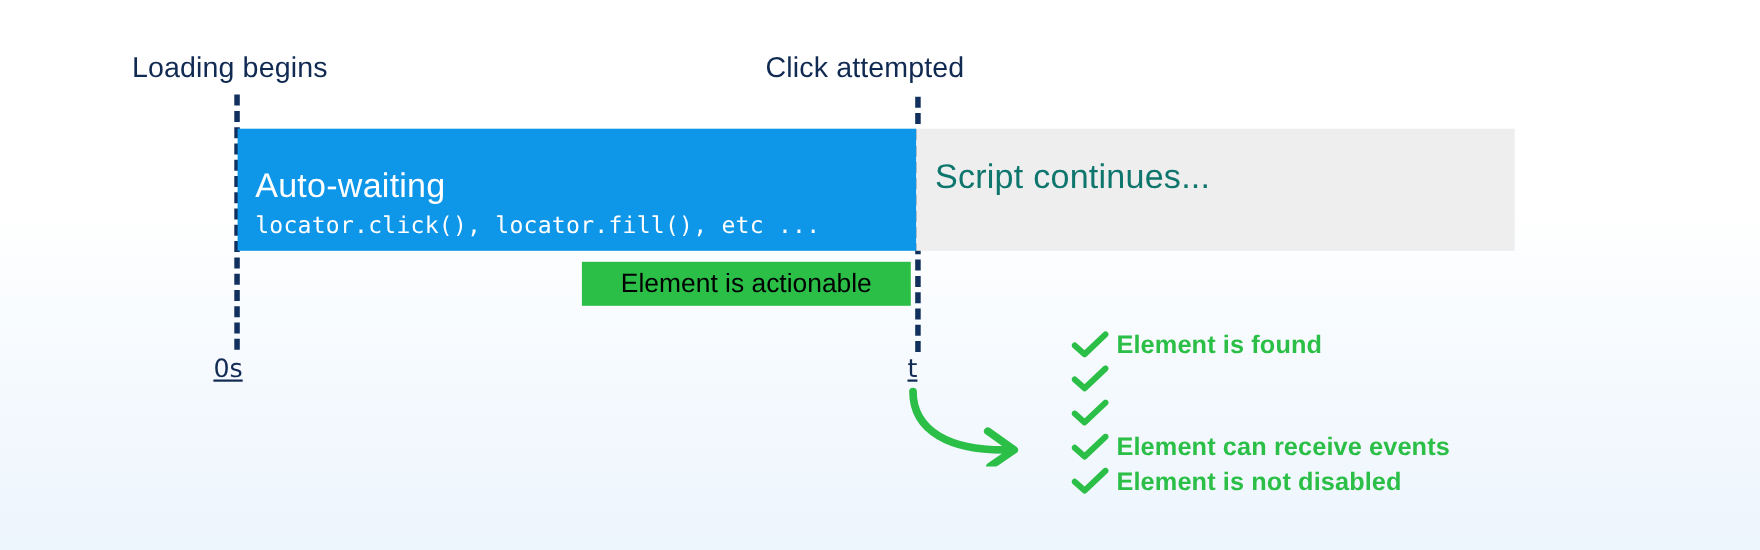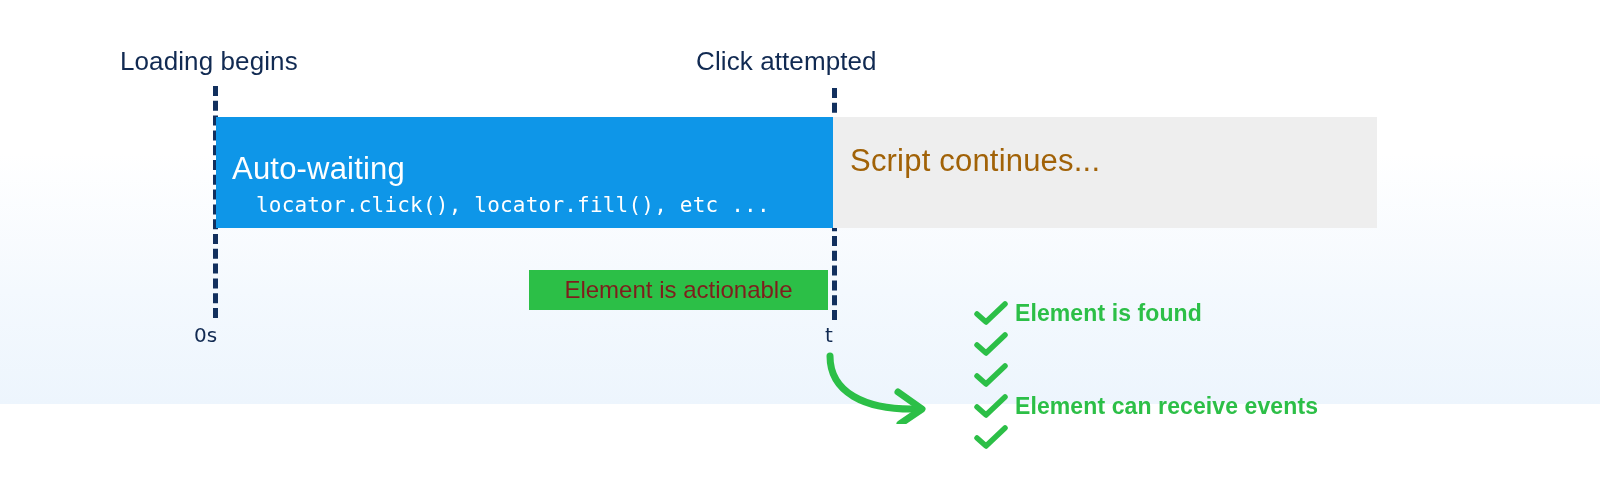--- a/index.html
+++ b/index.html
@@ -8,21 +8,21 @@
   }
   body {
     width: 1600px;
     height: 500px;
     overflow: hidden;
     font-family: "Liberation Sans", sans-serif;
   }
   #stage {
     position: relative;
     width: 1600px;
-    height: 404px;
+    height: 500px;
     background: linear-gradient(to bottom, #ffffff 0%, #ffffff 38%, #f4f9fe 72%, #edf5fd 100%);
   }
 
   
   .marker-label {
     position: absolute;
     font-size: 26px;
     font-weight: 400;
     color: #112a52;
     white-space: nowrap;
@@ -60,60 +60,59 @@
     font-weight: 400;
     letter-spacing: 0.2px;
   }
   #bar-autowaiting .bar-code {
     font-family: "DejaVu Sans Mono", "Liberation Mono", monospace;
     font-size: 21px;
     color: #ffffff;
     line-height: 28px;
     margin-top: 4px;
     letter-spacing: 0.2px;
-    margin-left: 24px;
   }
   #bar-script {
     left: 833px;
     top: 117px;
     width: 544px;
     height: 111px;
     background: #eeeeee;
     padding: 26px 0 0 17px;
   }
   #bar-script .bar-title {
     font-size: 31px;
-    color: #a16207;
+    color: #0f766e;
     line-height: 36px;
     font-weight: 400;
     letter-spacing: 0.2px;
   }
 
   
   #chip-actionable {
     position: absolute;
     left: 529px;
     top: 238px;
     width: 299px;
     height: 40px;
     background: #2cbf47;
-    color: #7f1d1d;
+    color: #000000;
     font-size: 24px;
     line-height: 40px;
     text-align: center;
     white-space: nowrap;
-    margin-top: 32px;
   }
 
   
   .tick-label {
     position: absolute;
     font-family: "DejaVu Sans", sans-serif;
-    font-size: 20px;
+    font-size: 23px;
     color: #112a52;
+    text-decoration: underline;
   }
   #tick-zero { left: 194px; top: 323px; }
   #tick-t    { left: 825px; top: 323px; }
 
   
   #arrow-to-checklist {
     position: absolute;
     left: 824px;
     top: 352px;
     width: 110px;
@@ -201,17 +200,18 @@
       <svg class="check-icon" viewBox="0 0 34 26">
         <path d="M3 13 L 12 21 L 31 3" fill="none" stroke="#2cbf47" stroke-width="5.5" stroke-linecap="round" stroke-linejoin="round"></path>
       </svg>
       <span class="check-text">Element can receive events</span>
     </div>
 
     <div class="check-row">
       <svg class="check-icon" viewBox="0 0 34 26">
         <path d="M3 13 L 12 21 L 31 3" fill="none" stroke="#2cbf47" stroke-width="5.5" stroke-linecap="round" stroke-linejoin="round"></path>
       </svg>
+      <span class="check-text">Element is not disabled</span>
     </div>
 
   </div>
 
 </div>
 
 </body></html>

